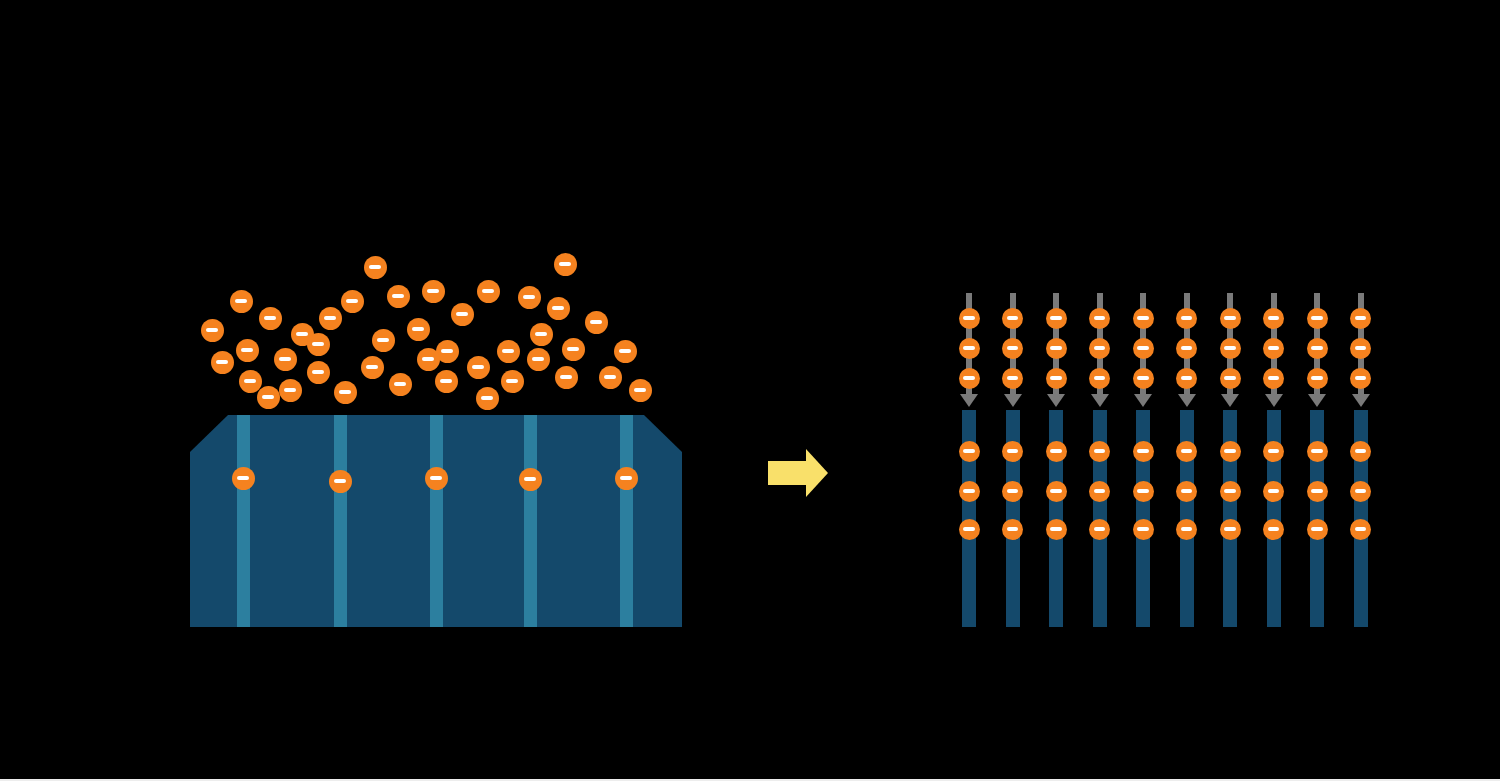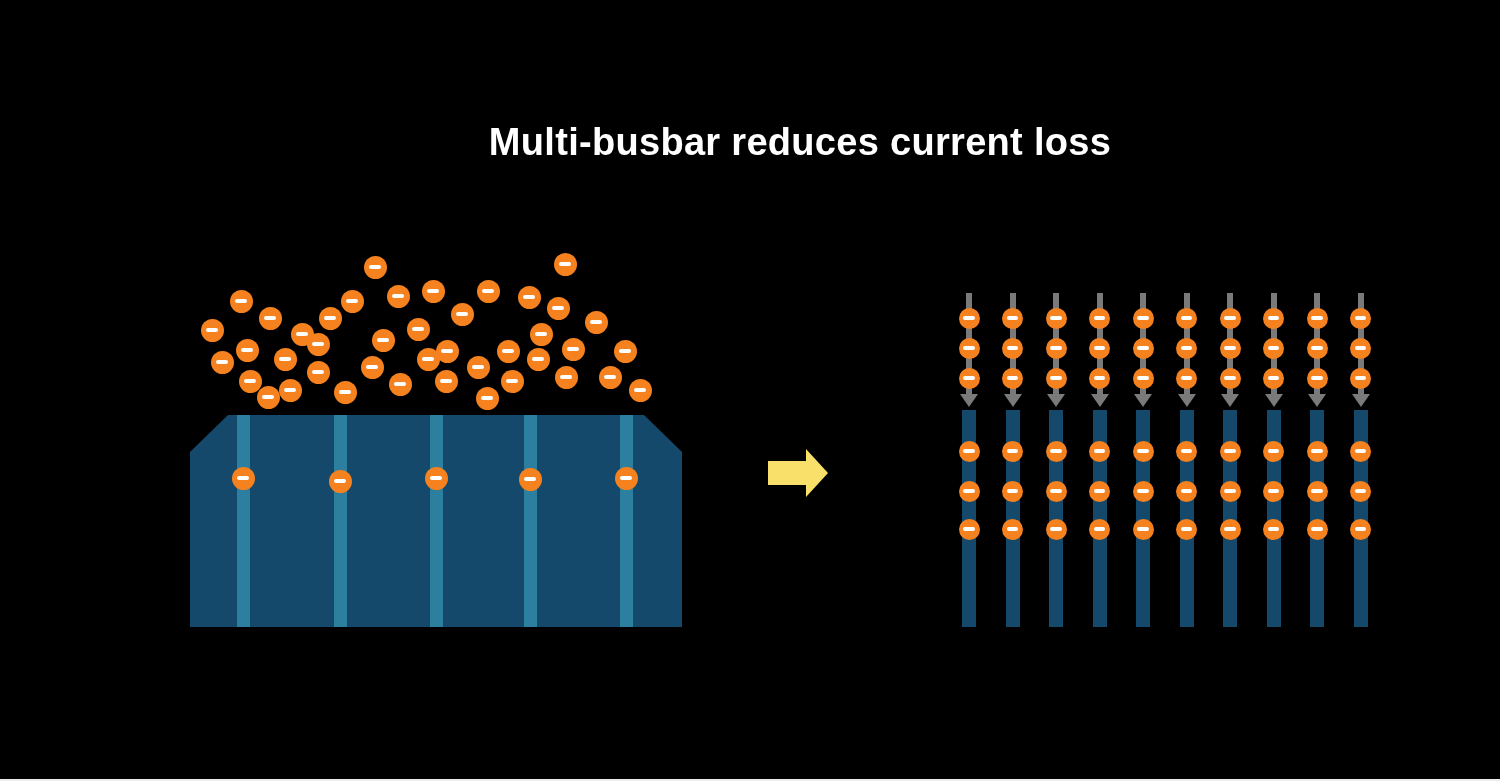--- a/index.html
+++ b/index.html
@@ -15,21 +15,20 @@
   .rbar{position:absolute;background:var(--busbar-right,#14496b);}
   .gshaft{position:absolute;background:var(--current-arrow,#7a7a7a);}
   .ghead,.flow-head{position:absolute;width:0;height:0;border-style:solid;}
   .flow-shaft{position:absolute;background:var(--flow-arrow,#f9e06a);}
   #bottom-edge{position:absolute;left:0;right:0;bottom:0;height:2px;background:var(--bottom-edge,#ededed);}
 </style>
 </head>
 <body>
 
 <div id="canvas">
-  <h1 id="title">Multi-busbar reduces current loss</h1>
   <div id="scattered-electrons">
       <div class="electron" style="left: 363.5px; top: 255.5px; width: 23px; height: 23px;">
         <div class="minus" style="height: 4px;"></div>
       </div>
       <div class="electron" style="left: 553.5px; top: 252.5px; width: 23px; height: 23px;">
         <div class="minus" style="height: 4px;"></div>
       </div>
       <div class="electron" style="left: 229.5px; top: 289.5px; width: 23px; height: 23px;">
         <div class="minus" style="height: 4px;"></div>
       </div>

